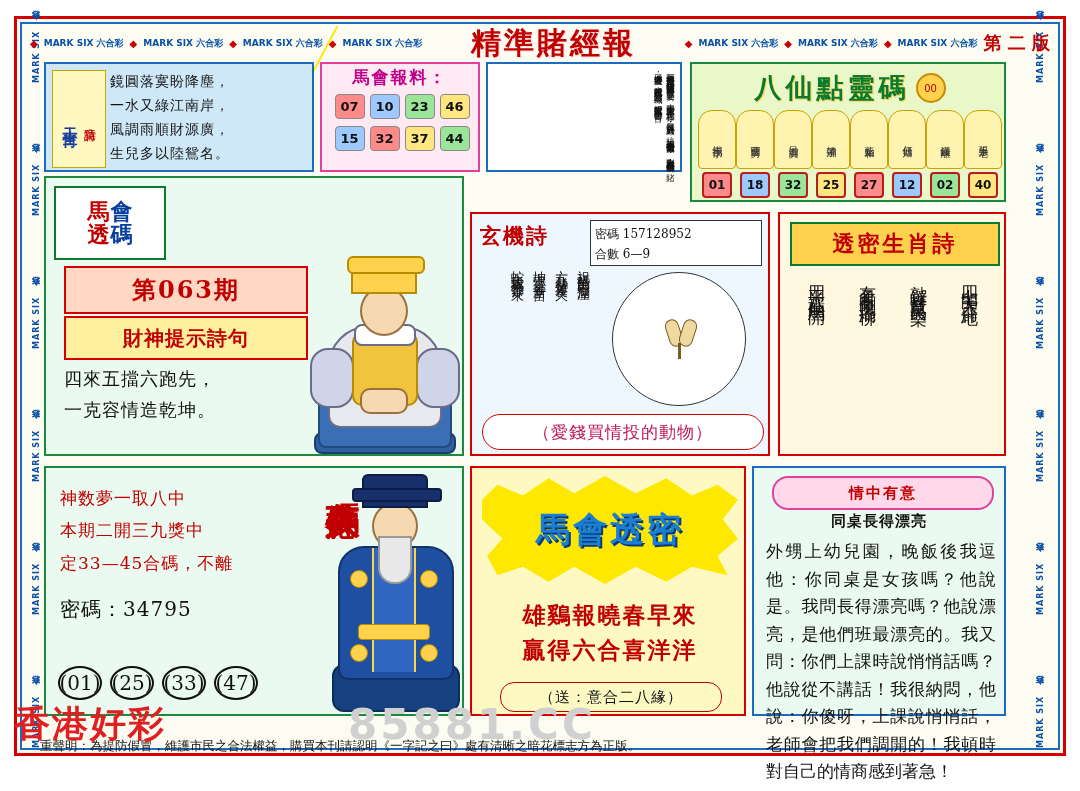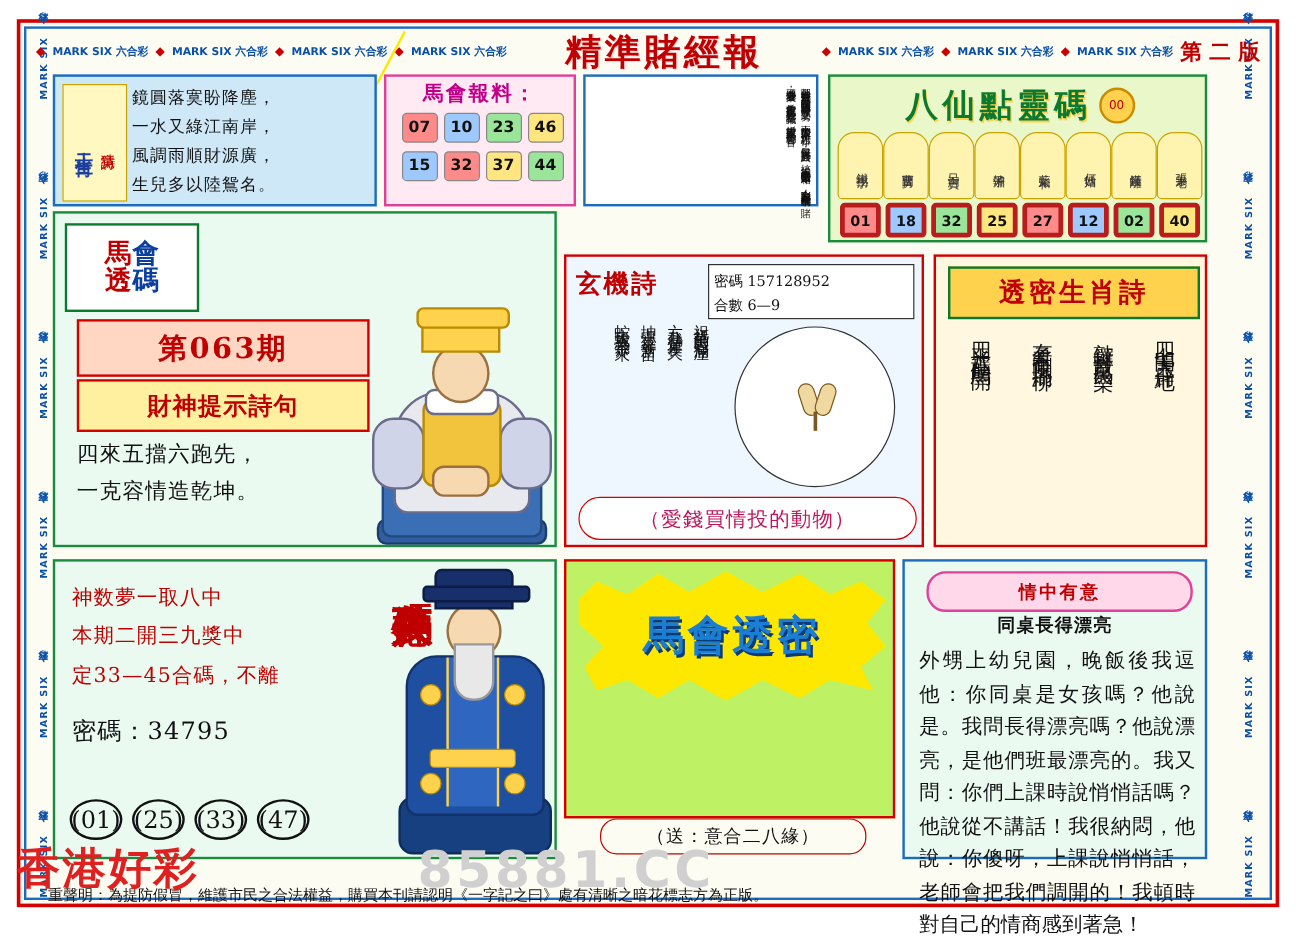--- a/index.html
+++ b/index.html
@@ -143,21 +143,21 @@
   .bx-name{
     width:100%;height:58px;background:#fff3b0;border:1px solid #c9a400;border-radius:14px 14px 4px 4px;
     display:flex;align-items:center;justify-content:center;
     font-family:"DejaVu Serif","Liberation Serif",serif;
     font-size:10px;color:#333;
   }
   .bx-name span{writing-mode:vertical-rl;letter-spacing:1px;}
   .bx-num{
     margin-top:3px;width:26px;height:22px;border-radius:4px;
     display:flex;align-items:center;justify-content:center;
-    font-size:12px;font-weight:bold;color:#111;border:4px solid #b91c1c;
+    font-size:12px;font-weight:bold;color:#111;border:2px solid #b91c1c;
   }
 
   
   #p-matou{left:44px;top:176px;width:420px;height:280px;background:#eafaf0;}
   .matou-head{
     position:absolute;left:8px;top:8px;width:404px;height:74px;
     display:flex;align-items:center;
   }
   .matou-logo{
     width:108px;height:70px;background:#ffffff;border:2px solid #0a7a2f;
@@ -296,21 +296,21 @@
   .fs-hat:before{content:"";position:absolute;left:-12px;top:12px;width:86px;height:10px;background:#17306b;border:2px solid #0c1c44;border-radius:4px;}
   .fs-head{position:absolute;left:44px;top:28px;width:42px;height:44px;background:#f6d9b0;border:2px solid #9a7040;border-radius:50%;}
   .fs-beard{position:absolute;left:50px;top:62px;width:30px;height:44px;background:#e8e8e8;border:2px solid #999;border-radius:0 0 16px 16px;}
   .fs-body{position:absolute;left:10px;top:72px;width:112px;height:130px;background:#1f4fa0;border:2px solid #13316b;border-radius:26px 26px 10px 10px;}
   .fs-trim{position:absolute;left:44px;top:74px;width:40px;height:124px;background:#2f66c0;border-left:2px solid #ffd24d;border-right:2px solid #ffd24d;}
   .fs-dot{position:absolute;width:16px;height:16px;border-radius:50%;background:#ffd24d;border:1px solid #b98b00;}
   .fs-robe{position:absolute;left:4px;top:190px;width:124px;height:44px;background:#16407f;border:2px solid #0e2c5c;border-radius:12px;}
   .fs-belt{position:absolute;left:30px;top:150px;width:70px;height:14px;background:#ffd24d;border:1px solid #b98b00;border-radius:4px;}
 
   
-  #p-toumi{left:470px;top:466px;width:276px;height:216px;background:#bef264;}
+  #p-toumi{left:470px;top:466px;width:276px;height:250px;background:#fef9c3;}
   .tm-burst{
     position:absolute;left:10px;top:8px;width:256px;height:108px;
     background:#ffe800;
     clip-path:polygon(0% 22%,6% 8%,16% 18%,26% 2%,36% 16%,48% 0%,60% 16%,72% 2%,82% 18%,92% 8%,100% 22%,94% 40%,100% 58%,92% 74%,96% 92%,82% 84%,72% 98%,60% 84%,48% 100%,36% 84%,26% 98%,16% 84%,6% 92%,2% 74%,8% 58%,0% 40%);
     display:flex;align-items:center;justify-content:center;
   }
   .tm-burst .t{
     font-family:"DejaVu Serif","Liberation Serif",serif;
     font-size:34px;font-weight:bold;color:#1a7fd4;letter-spacing:3px;
     text-shadow:2px 2px 0 #0b3a78;
@@ -621,20 +621,24 @@
       <div class="fs-head"></div>
       <div class="fs-beard"></div>
       <div class="fs-hat"></div>
     </div>
   </div>
 
   <div class="panel b-red" id="p-toumi">
     <div class="tm-burst">
       <span class="t">馬會透密</span>
     </div>
+    <div class="tm-lines">
+      <div>雄鷄報曉春早來</div>
+      <div>贏得六合喜洋洋</div>
+    </div>
     <div class="tm-note">（送：意合二八緣）</div>
   </div>
 
   <div class="panel b-blue" id="p-qing">
     <div class="q-title">情中有意</div>
     <div class="q-sub">同桌長得漂亮</div>
     <div class="q-body">外甥上幼兒園，晚飯後我逗他：你同桌是女孩嗎？他說是。我問長得漂亮嗎？他說漂亮，是他們班最漂亮的。我又問：你們上課時說悄悄話嗎？他說從不講話！我很納悶，他說：你傻呀，上課說悄悄話，老師會把我們調開的！我頓時對自己的情商感到著急！</div>
   </div>
 
   <div class="footer">重聲明：為提防假冒，維護市民之合法權益，購買本刊請認明《一字記之曰》處有清晰之暗花標志方為正版。</div>

